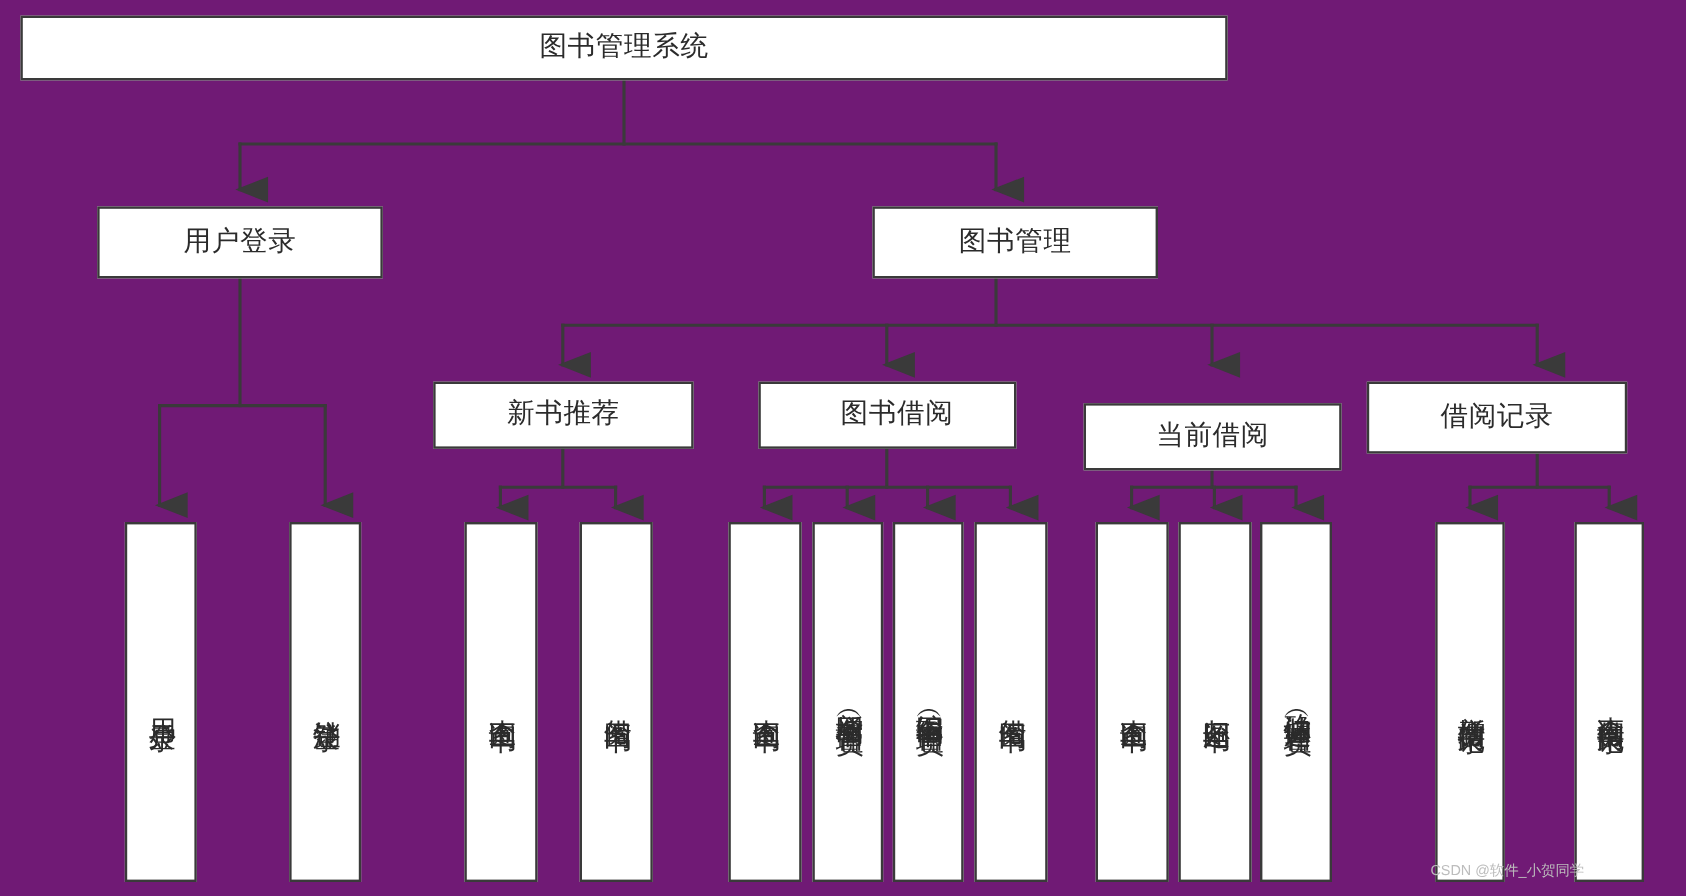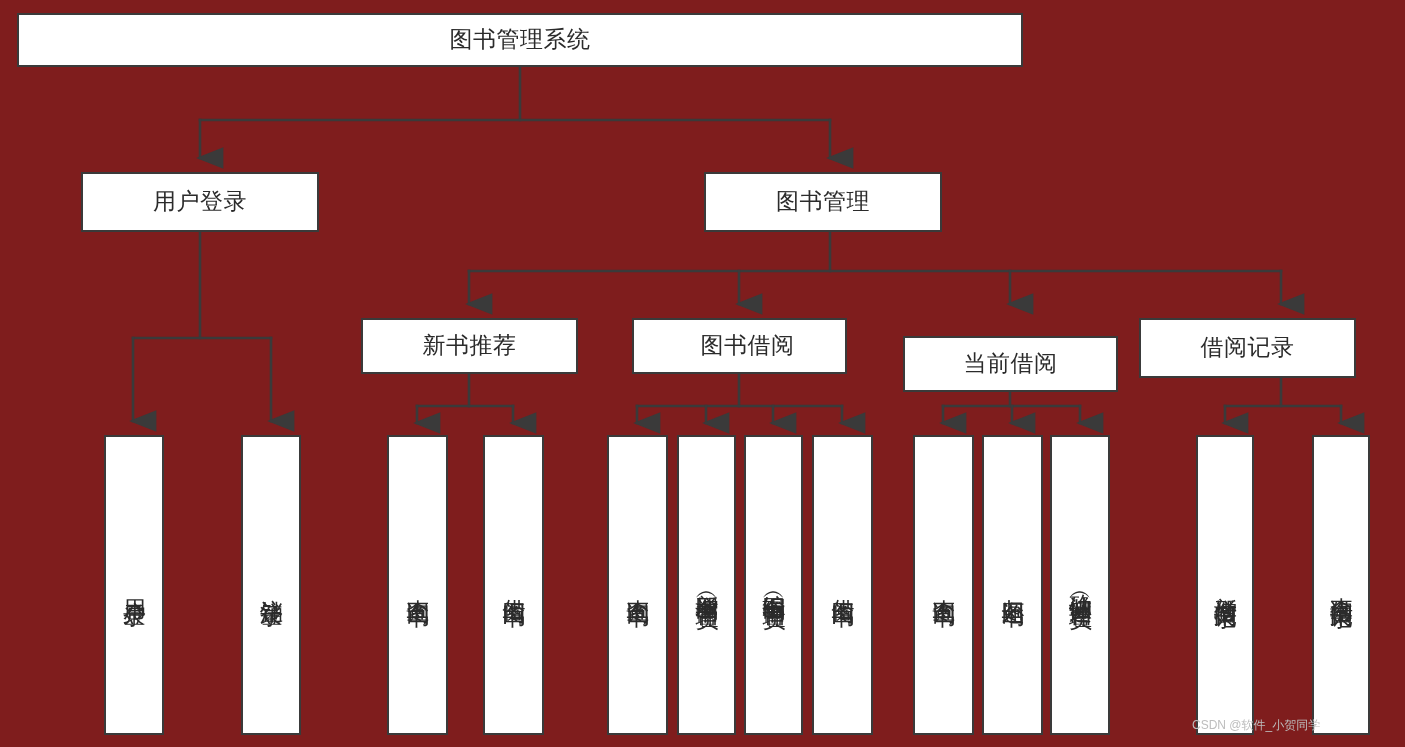--- a/index.html
+++ b/index.html
@@ -58,21 +58,21 @@
     font-size:12px;
     color:#bdbdbd;
     white-space:nowrap;
     z-index:5;
     font-family:Liberation Sans, sans-serif;
   }
 </style>
 </head>
 <body>
 
-<div id="canvas" style="background: #7f1d1d;">
+<div id="canvas" style="background: #701a75;">
 
   <svg id="edges" viewBox="0 0 1405 747" xmlns="http://www.w3.org/2000/svg">
     <defs>
       <marker id="arrow" viewBox="0 0 12 12" refX="6" refY="10" markerWidth="9" markerHeight="11" orient="auto-start-reverse">
         <path d="M 1 0 L 11 0 L 6 12 z" fill="#3a3a3a"></path>
       </marker>
       <marker id="arrowdown" viewBox="0 0 12 14" refX="6" refY="12" markerWidth="9" markerHeight="12" orient="auto">
         <path d="M 0.5 0 L 11.5 0 L 6 14 z" fill="#3a3a3a"></path>
       </marker>
     </defs>
@@ -124,21 +124,21 @@
     </g>
   </svg>
 
   <div class="node horizontal" style="left: 17px; top: 13px; width: 1006px; height: 54px; border-color: rgb(58, 58, 58);">
     <span class="node-label" style="color: rgb(43, 43, 43);">图书管理系统</span>
   </div>
 
   <div class="node horizontal" style="left: 81px; top: 172px; width: 238px; height: 60px; border-color: rgb(58, 58, 58);">
     <span class="node-label" style="color: rgb(43, 43, 43);">用户登录</span>
   </div>
-  <div class="node horizontal" style="left: 704px; top: 172px; width: 238px; height: 60px; border-color: rgb(58, 58, 58);">
+  <div class="node horizontal" style="left: 727px; top: 172px; width: 238px; height: 60px; border-color: rgb(58, 58, 58);">
     <span class="node-label" style="color: rgb(43, 43, 43);">图书管理</span>
   </div>
 
   <div class="node horizontal" style="left: 361px; top: 318px; width: 217px; height: 56px; border-color: rgb(58, 58, 58);">
     <span class="node-label" style="color: rgb(43, 43, 43);">新书推荐</span>
   </div>
   <div class="node horizontal" style="left: 632px; top: 318px; width: 215px; height: 56px; border-color: rgb(58, 58, 58); padding-left: 16px;">
     <span class="node-label" style="color: rgb(43, 43, 43);">图书借阅</span>
   </div>
   <div class="node horizontal" style="left: 903px; top: 336px; width: 215px; height: 56px; border-color: rgb(58, 58, 58);">

